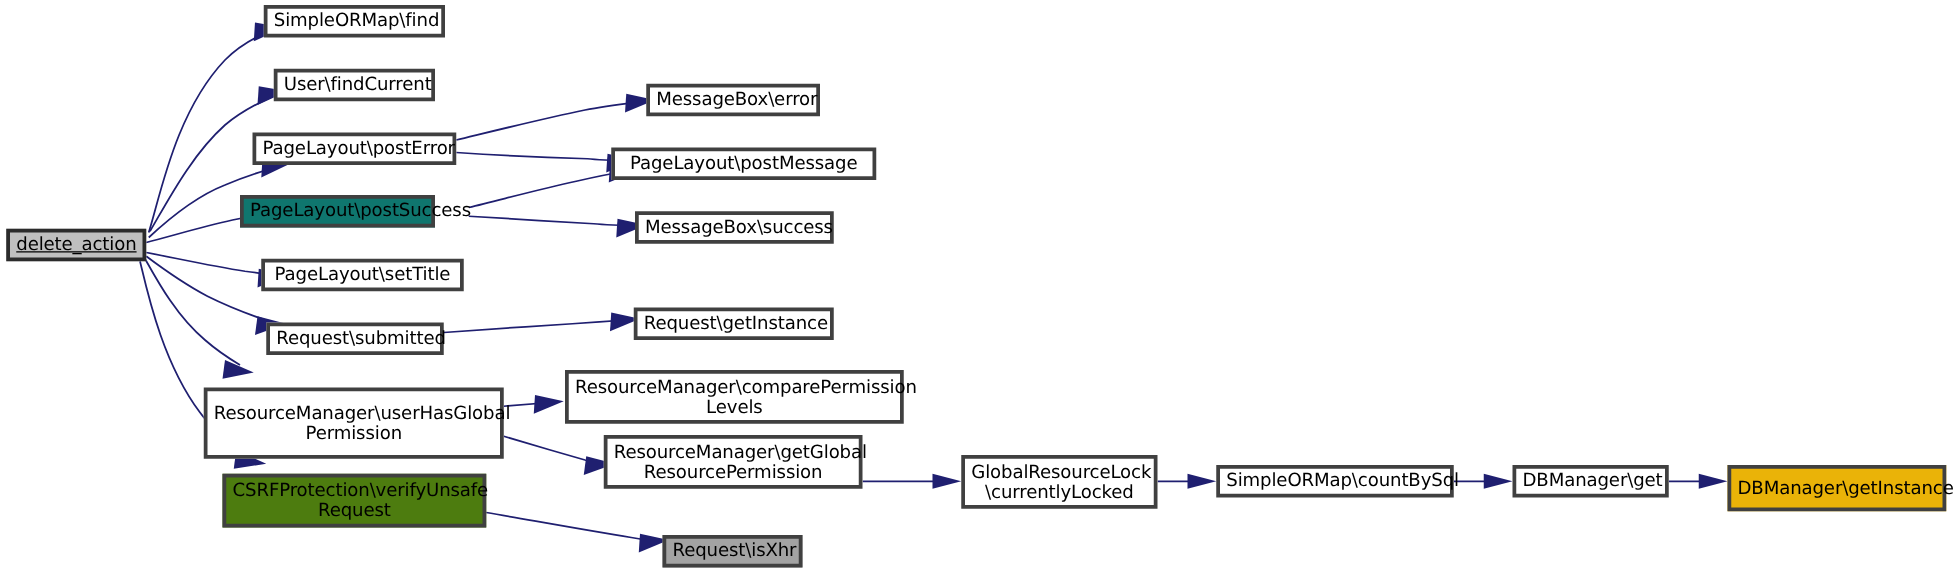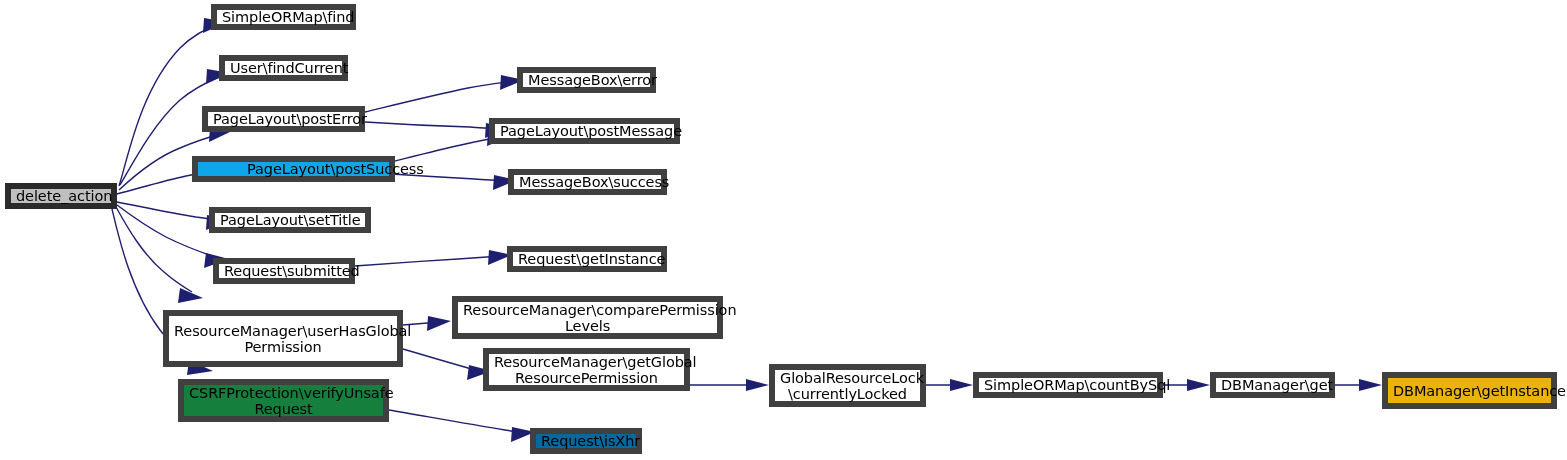--- a/index.html
+++ b/index.html
@@ -27,21 +27,21 @@
   #node-layer {
     position: absolute;
     left: 0;
     top: 0;
     width: 1567px;
     height: 460px;
   }
   .node {
     position: absolute;
     box-sizing: border-box;
-    border: 6px solid #fca5a5;
+    border: 3px solid #fca5a5;
     background: #ffffff;
     color: #000000;
     display: flex;
     align-items: center;
     justify-content: center;
     text-align: center;
     font-size: 14.5px;
     line-height: 16px;
     letter-spacing: -0.1px;
     white-space: pre-line;
@@ -98,39 +98,39 @@
       <path d="M 690 385 L 756 385" fill="none" stroke="#1f1f70" stroke-width="1.4"></path>
       <polygon points="746,379 769,385 746,391" fill="#1f1f70"></polygon>
       <path d="M 926 385 L 960 385" fill="none" stroke="#1f1f70" stroke-width="1.4"></path>
       <polygon points="950,379 973,385 950,391" fill="#1f1f70"></polygon>
       <path d="M 1163 385 L 1197 385" fill="none" stroke="#1f1f70" stroke-width="1.4"></path>
       <polygon points="1187,379 1210,385 1187,391" fill="#1f1f70"></polygon>
       <path d="M 1335 385 L 1369 385" fill="none" stroke="#1f1f70" stroke-width="1.4"></path>
       <polygon points="1359,379 1382,385 1359,391" fill="#1f1f70"></polygon>
     </svg>
   <div id="node-layer">
-      <div class="node root" style="left: 5px; top: 183px; width: 112px; height: 26px; border-color: rgb(43, 43, 43); background: rgb(191, 191, 191); color: rgb(0, 0, 0);"><span class="label">delete_action</span></div>
+      <div class="node root" style="left: 5px; top: 183px; width: 112px; height: 26px; border-color: rgb(43, 43, 43); background: rgb(191, 191, 191); color: rgb(0, 0, 0); text-decoration: underline;"><span class="label">delete_action</span></div>
       <div class="node" style="left: 211px; top: 4px; width: 145px; height: 26px; border-color: rgb(64, 64, 64); background: rgb(255, 255, 255); color: rgb(0, 0, 0);"><span class="label">SimpleORMap\find</span></div>
       <div class="node" style="left: 219px; top: 55px; width: 129px; height: 26px; border-color: rgb(64, 64, 64); background: rgb(255, 255, 255); color: rgb(0, 0, 0);"><span class="label">User\findCurrent</span></div>
       <div class="node" style="left: 202px; top: 106px; width: 163px; height: 26px; border-color: rgb(64, 64, 64); background: rgb(255, 255, 255); color: rgb(0, 0, 0);"><span class="label">PageLayout\postError</span></div>
-      <div class="node" style="left: 192px; top: 156px; width: 203px; height: 26px; border-color: rgb(64, 64, 64); background: #0ea5e9; color: rgb(0, 0, 0); padding-left: 44px;"><span class="label">PageLayout\postSuccess</span></div>
+      <div class="node" style="left: 192px; top: 156px; width: 156px; height: 26px; border-color: rgb(64, 64, 64); background: #0f766e; color: rgb(0, 0, 0);"><span class="label">PageLayout\postSuccess</span></div>
       <div class="node" style="left: 209px; top: 207px; width: 162px; height: 26px; border-color: rgb(64, 64, 64); background: rgb(255, 255, 255); color: rgb(0, 0, 0);"><span class="label">PageLayout\setTitle</span></div>
       <div class="node" style="left: 213px; top: 258px; width: 142px; height: 26px; border-color: rgb(64, 64, 64); background: rgb(255, 255, 255); color: rgb(0, 0, 0);"><span class="label">Request\submitted</span></div>
       <div class="node" style="left: 163px; top: 310px; width: 240px; height: 57px; border-color: rgb(64, 64, 64); background: rgb(255, 255, 255); color: rgb(0, 0, 0);"><span class="label">ResourceManager\userHasGlobal
 Permission</span></div>
-      <div class="node" style="left: 178px; top: 379px; width: 211px; height: 43px; border-color: rgb(64, 64, 64); background: #15803d; color: rgb(0, 0, 0);"><span class="label">CSRFProtection\verifyUnsafe
+      <div class="node" style="left: 178px; top: 379px; width: 211px; height: 43px; border-color: rgb(64, 64, 64); background: #4d7c0f; color: rgb(0, 0, 0);"><span class="label">CSRFProtection\verifyUnsafe
 Request</span></div>
       <div class="node" style="left: 517px; top: 67px; width: 139px; height: 26px; border-color: rgb(64, 64, 64); background: rgb(255, 255, 255); color: rgb(0, 0, 0);"><span class="label">MessageBox\error</span></div>
-      <div class="node" style="left: 489px; top: 118px; width: 191px; height: 26px; border-color: rgb(64, 64, 64); background: rgb(255, 255, 255); color: rgb(0, 0, 0);"><span class="label">PageLayout\postMessage</span></div>
+      <div class="node" style="left: 489px; top: 118px; width: 212px; height: 26px; border-color: rgb(64, 64, 64); background: rgb(255, 255, 255); color: rgb(0, 0, 0);"><span class="label">PageLayout\postMessage</span></div>
       <div class="node" style="left: 508px; top: 169px; width: 159px; height: 26px; border-color: rgb(64, 64, 64); background: rgb(255, 255, 255); color: rgb(0, 0, 0);"><span class="label">MessageBox\success</span></div>
       <div class="node" style="left: 507px; top: 246px; width: 160px; height: 26px; border-color: rgb(64, 64, 64); background: rgb(255, 255, 255); color: rgb(0, 0, 0);"><span class="label">Request\getInstance</span></div>
       <div class="node" style="left: 452px; top: 296px; width: 271px; height: 43px; border-color: rgb(64, 64, 64); background: rgb(255, 255, 255); color: rgb(0, 0, 0);"><span class="label">ResourceManager\comparePermission
 Levels</span></div>
       <div class="node" style="left: 483px; top: 348px; width: 207px; height: 43px; border-color: rgb(64, 64, 64); background: rgb(255, 255, 255); color: rgb(0, 0, 0);"><span class="label">ResourceManager\getGlobal
 ResourcePermission</span></div>
-      <div class="node" style="left: 530px; top: 428px; width: 112px; height: 26px; border-color: rgb(64, 64, 64); background: #0369a1; color: rgb(0, 0, 0);"><span class="label">Request\isXhr</span></div>
+      <div class="node" style="left: 530px; top: 428px; width: 112px; height: 26px; border-color: rgb(64, 64, 64); background: #a3a3a3; color: rgb(0, 0, 0);"><span class="label">Request\isXhr</span></div>
       <div class="node" style="left: 769px; top: 364px; width: 157px; height: 43px; border-color: rgb(64, 64, 64); background: rgb(255, 255, 255); color: rgb(0, 0, 0);"><span class="label">GlobalResourceLock
 \currentlyLocked</span></div>
       <div class="node" style="left: 973px; top: 372px; width: 190px; height: 26px; border-color: rgb(64, 64, 64); background: rgb(255, 255, 255); color: rgb(0, 0, 0);"><span class="label">SimpleORMap\countBySql</span></div>
       <div class="node" style="left: 1210px; top: 372px; width: 125px; height: 26px; border-color: rgb(64, 64, 64); background: rgb(255, 255, 255); color: rgb(0, 0, 0);"><span class="label">DBManager\get</span></div>
       <div class="node" style="left: 1382px; top: 372px; width: 175px; height: 37px; border-color: rgb(64, 64, 64); background: #eab308; color: rgb(0, 0, 0);"><span class="label">DBManager\getInstance</span></div>
     </div>
 </div>
 
 </body></html>

